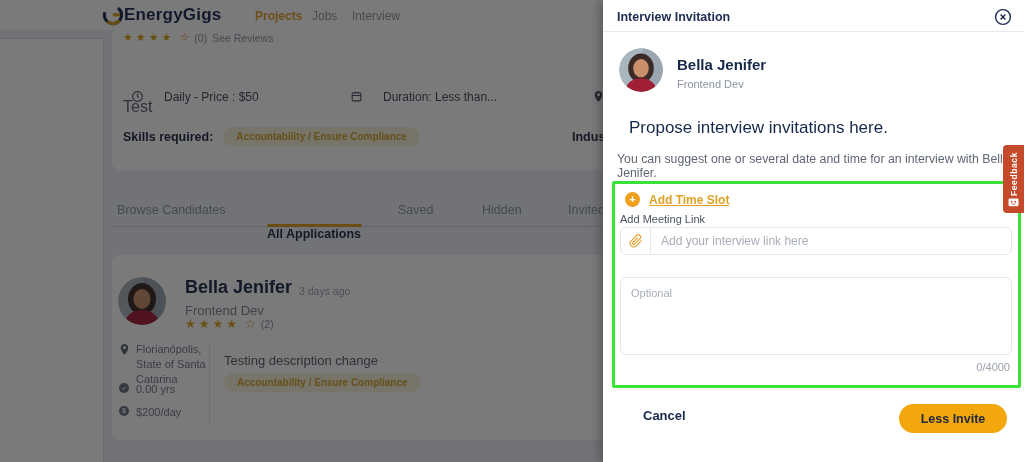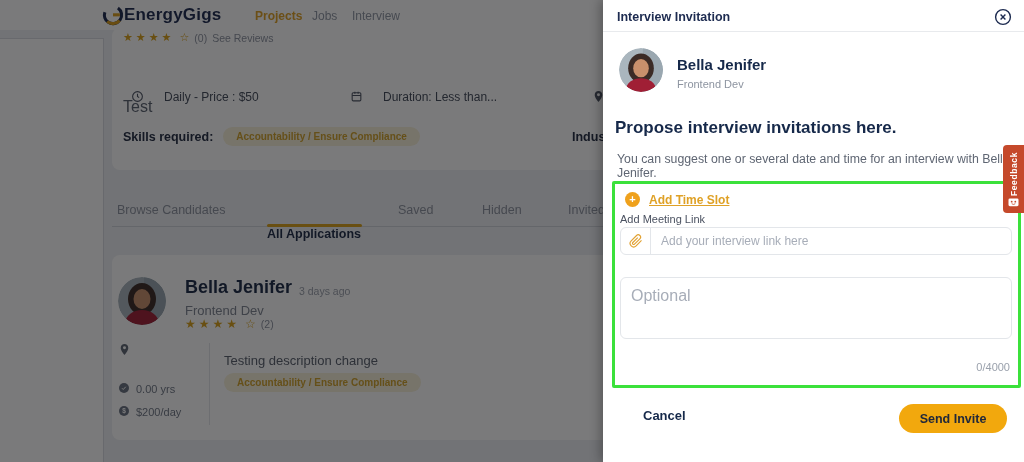--- a/index.html
+++ b/index.html
@@ -68,42 +68,42 @@
   
   .panel { position:absolute; left:603px; top:0; width:421px; height:462px; background:#ffffff;
     z-index:10; box-shadow:-3px 0 10px rgba(0,0,0,0.28); }
   .panel-header { position:absolute; left:0; top:0; width:100%; height:32px; border-bottom:1px solid #e8eaed; }
   .panel-title { position:absolute; left:14px; top:10px; font-size:12.5px; font-weight:600; color:#1d2b50; }
   .close-btn { position:absolute; right:12px; top:8px; width:18px; height:18px; cursor:pointer; }
 
   .p-avatar { position:absolute; left:16px; top:48px; width:44px; height:44px; border-radius:50%; overflow:hidden; }
   .p-name { position:absolute; left:74px; top:56px; font-size:15px; font-weight:700; color:#16294a; }
   .p-role { position:absolute; left:74px; top:78px; font-size:11px; color:#8d94a0; }
-  .p-heading { position:absolute; left:12px; top:118px; font-size:17px; font-weight:700; color:#16294a; }
+  .p-heading { position:absolute; left:26px; top:118px; font-size:17px; font-weight:400; color:#16294a; }
   .p-subtitle { position:absolute; left:14px; top:152px; font-size:12.3px; color:#5f6673; width:400px; }
 
   .green-box { position:absolute; left:9px; top:181px; width:409px; height:207px;
     border:3px solid #3be13b; border-radius:2px; }
   .slot-row { position:absolute; left:10px; top:8px; display:flex; align-items:center; gap:9px; cursor:pointer; }
   .plus-circle { width:15px; height:15px; border-radius:50%; background:#efa11c; color:#ffffff;
     font-size:11px; font-weight:700; display:flex; align-items:center; justify-content:center; line-height:1; }
   .slot-link { font-size:12px; font-weight:600; color:#dfa126; text-decoration:underline; }
   .field-label { position:absolute; left:5px; font-size:11px; color:#4a5160; }
   .label-link { top:29px; }
   .label-msg { top:81px; }
   .link-input { position:absolute; left:5px; top:43px; width:392px; height:28px;
     border:1px solid #e3e6ea; border-radius:6px; display:flex; align-items:center; background:#fff; }
   .clip-cell { width:30px; height:100%; display:flex; align-items:center; justify-content:center;
     border-right:1px solid #e3e6ea; color:#e2a233; }
   .link-input input { flex:1; border:none; outline:none; font-size:12px; padding:0 10px;
     font-family:"Liberation Sans", sans-serif; color:#333; background:transparent; }
   .link-input input::placeholder { color:#a7adb8; }
-  .msg-area { position:absolute; left:5px; top:93px; width:392px; height:62px;
+  .msg-area { position:absolute; left:5px; top:93px; width:392px; height:78px;
     border:1px solid #e3e6ea; border-radius:6px; resize:none; outline:none;
-    font-size:16px; padding:9px 10px; font-family:"Liberation Sans", sans-serif; color:#333; }
+    font-size:11px; padding:9px 10px; font-family:"Liberation Sans", sans-serif; color:#333; }
   .msg-area::placeholder { color:#a7adb8; }
   .char-count { position:absolute; right:8px; top:177px; font-size:11px; color:#9aa1ac; }
 
   .cancel-btn { position:absolute; left:40px; top:408px; font-size:13px; font-weight:700;
     color:#16294a; background:none; border:none; cursor:pointer; font-family:"Liberation Sans", sans-serif; }
   .send-btn { position:absolute; left:296px; top:404px; width:108px; height:29px; border:none;
     border-radius:15px; background:#f2a80d; color:#22293a; font-size:12.5px; font-weight:700;
     cursor:pointer; font-family:"Liberation Sans", sans-serif; }
 
   
@@ -216,20 +216,21 @@
     <div class="cand-stars">
       <span class="stars">★★★★</span>
         <span class="star-empty">☆</span>
       <span class="muted-small">(2)</span>
     </div>
     <span class="info-icon" style="left:6px; top:88px;">
       <svg width="13" height="13" viewBox="0 0 24 24" fill="#5f6673">
         <path d="M12 2C8.1 2 5 5.1 5 9c0 5.2 7 13 7 13s7-7.8 7-13c0-3.9-3.1-7-7-7zm0 9.5A2.5 2.5 0 1 1 12 6a2.5 2.5 0 0 1 0 5.5z"></path>
       </svg>
     </span>
+    <div class="info-text" style="left:24px; top:87px; width:92px;">Florianópolis, State of Santa Catarina</div>
     <span class="info-icon" style="left:6px; top:127px;">
       <svg width="12" height="12" viewBox="0 0 24 24">
         <circle cx="12" cy="12" r="10" fill="#6a7280"></circle>
         <path d="M8 12.5l2.5 2.5 5-5.5" stroke="#fff" stroke-width="2" fill="none"></path>
       </svg>
     </span>
     <div class="info-text" style="left:24px; top:127px;">0.00 yrs</div>
     <span class="info-icon" style="left:6px; top:150px;">
       <svg width="12" height="12" viewBox="0 0 24 24">
         <circle cx="12" cy="12" r="10" fill="#6a7280"></circle>
@@ -282,21 +283,21 @@
           <path d="M21.44 11.05l-9.19 9.19a6 6 0 0 1-8.49-8.49l9.19-9.19a4 4 0 0 1 5.66 5.66l-9.2 9.19a2 2 0 0 1-2.83-2.83l8.49-8.48"></path>
         </svg>
       </span>
       <input type="text" placeholder="Add your interview link here" style="">
     </div>
     <textarea class="msg-area" placeholder="Optional" style=""></textarea>
     <div class="char-count">0/4000</div>
   </div>
 
   <button class="cancel-btn">Cancel</button>
-  <button class="send-btn">Send Invite</button>
+  <button class="send-btn">Less Invite</button>
 </div>
 
 <div class="feedback-tab">
   <span class="feedback-label">Feedback</span>
   <span>
     <svg width="11" height="10" viewBox="0 0 12 11">
       <rect x="0.5" y="0.5" width="11" height="8.5" rx="1.5" fill="#ffffff"></rect>
       <circle cx="4" cy="4" r="1" fill="#c5492b"></circle>
       <circle cx="8" cy="4" r="1" fill="#c5492b"></circle>
       <path d="M4 6.3 Q6 7.8 8 6.3" stroke="#c5492b" stroke-width="0.9" fill="none"></path>

